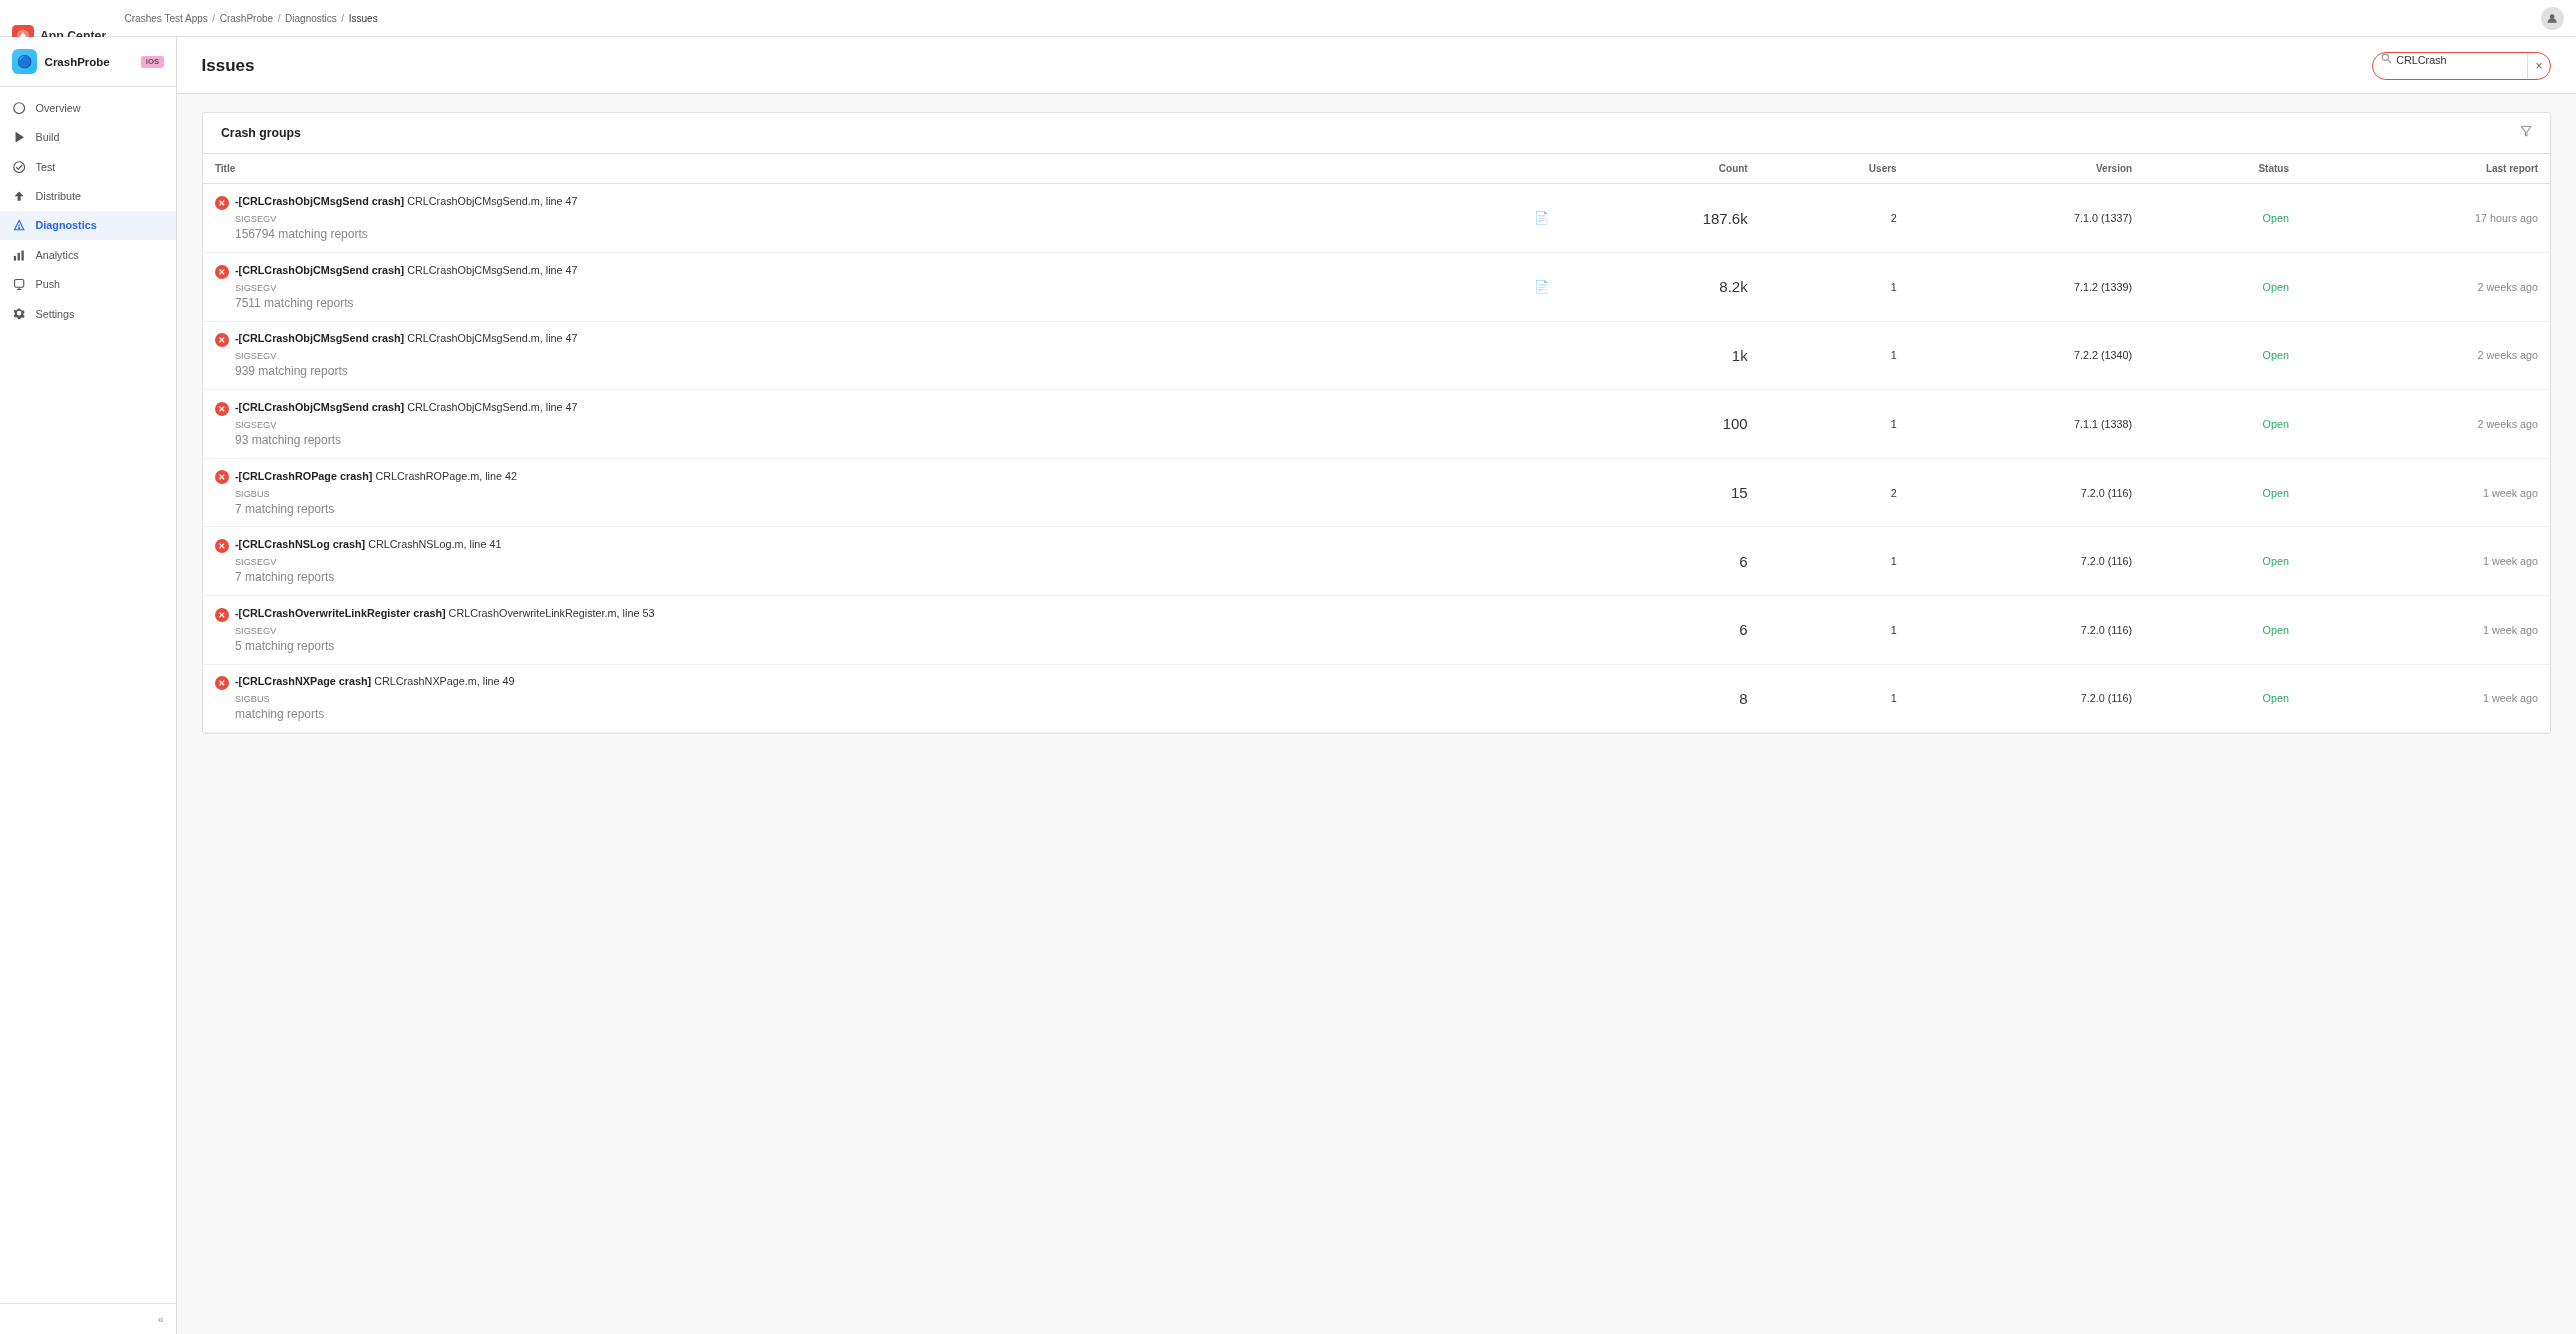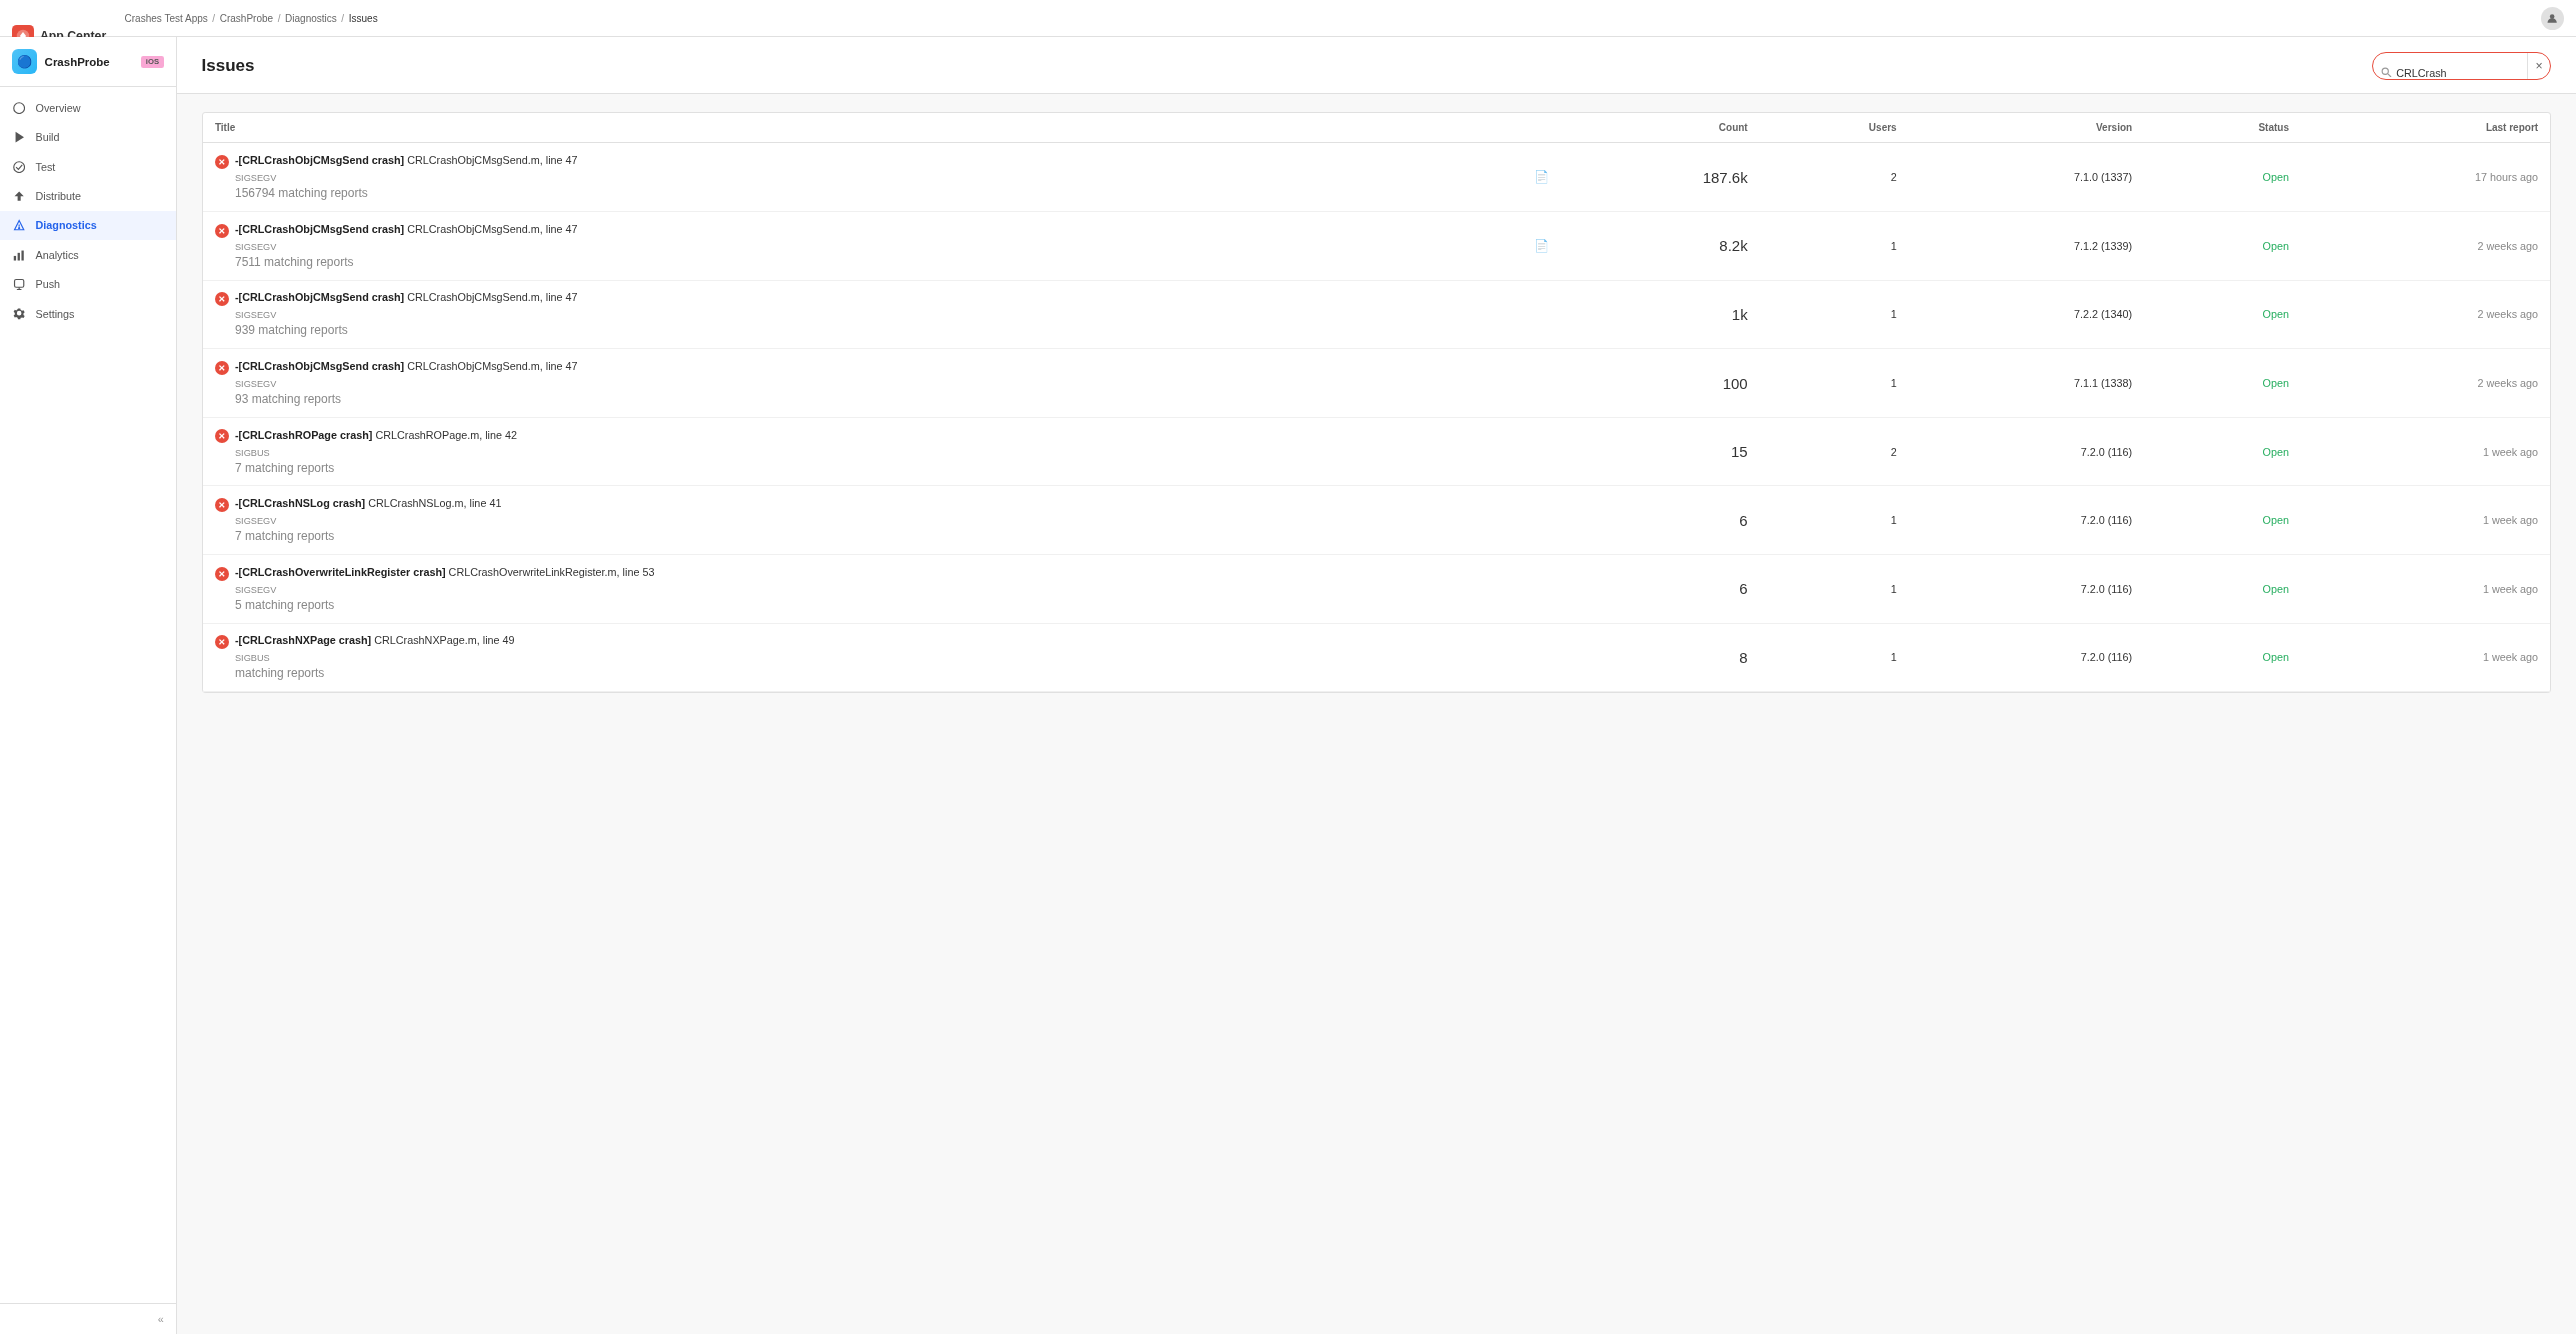--- a/index.html
+++ b/index.html
@@ -74,21 +74,21 @@
     }
 
     
     .main { flex: 1; overflow-y: auto; background: #f8f8f8; }
     .main-header {
       display: flex; align-items: center; justify-content: space-between;
       padding: 15.4px 24.6px 12.3px; background: #fff; border-bottom: 0.8px solid #e0e0e0;
     }
     .page-title { font-size: 17px; font-weight: 700; color: #222; }
     .search-box-wrapper {
-      display: flex; align-items: flex-end;
+      display: flex; align-items: flex-start;
       border: 1.5px solid #e74c3c; border-radius: 14px;
       background: #fff; overflow: hidden; height: 28px;
     }
     .search-box-inner {
       display: flex; align-items: center; padding: 0 7.7px; gap: 4.6px;
     }
     .search-icon-svg { color: #999; font-size: 10.8px; }
     .search-input {
       border: none; outline: none; font-size: 10.8px; color: #333;
       width: 123px; background: transparent;
@@ -285,20 +285,28 @@
             </svg>
           </span>
           <input class="search-input" type="text" value="CRLCrash" style="">
         </div>
         <div class="search-clear">×</div>
       </div>
     </div>
 
     <div class="content">
       <div class="section-card">
+        <div class="section-card-header">
+          <span class="section-card-title">Crash groups</span>
+          <span class="filter-icon">
+            <svg width="12.3" height="12.3" viewBox="0 0 16 16" fill="none" stroke="#999" stroke-width="1.5">
+              <polygon points="2,2 14,2 9,9 9,14 7,14 7,9"></polygon>
+            </svg>
+          </span>
+        </div>
 
         <table class="crash-table">
           <thead>
             <tr>
               <th>Title</th>
               <th></th>
               <th class="right">Count</th>
               <th class="right">Users</th>
               <th class="right">Version</th>
               <th class="right">Status</th>

